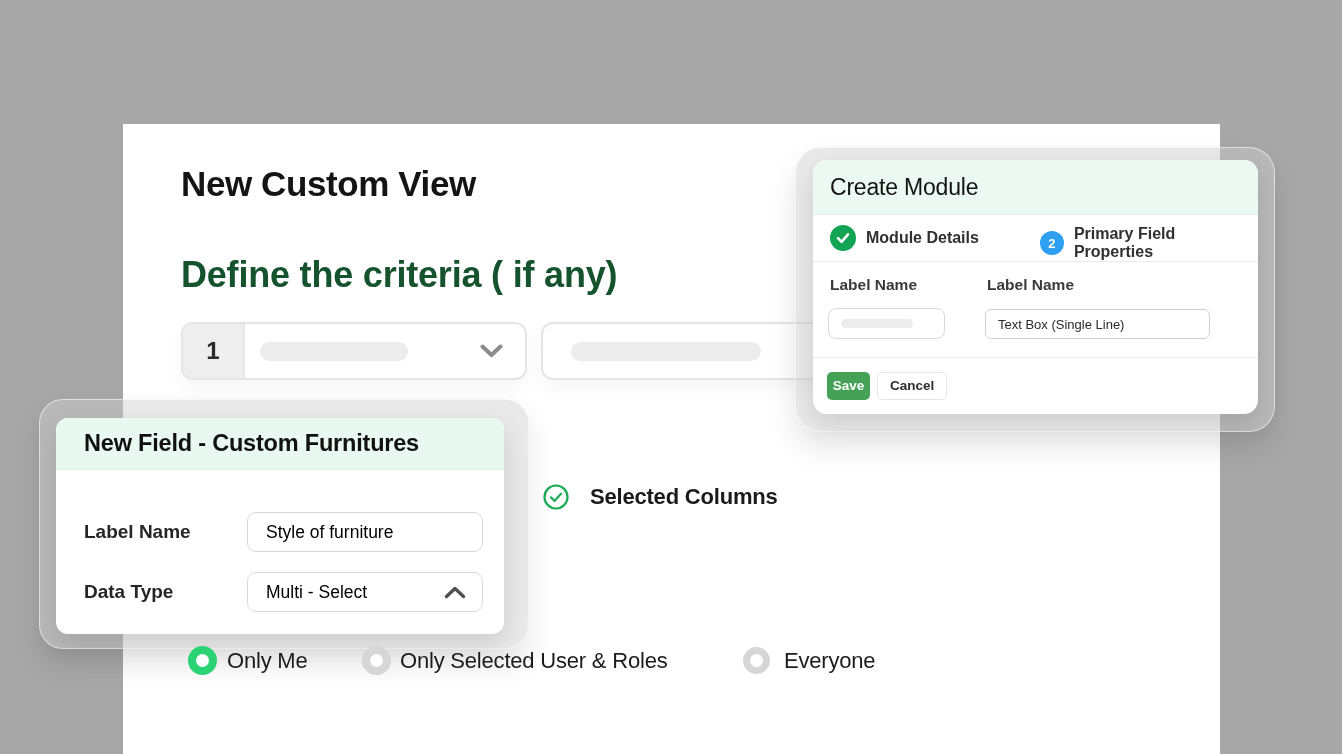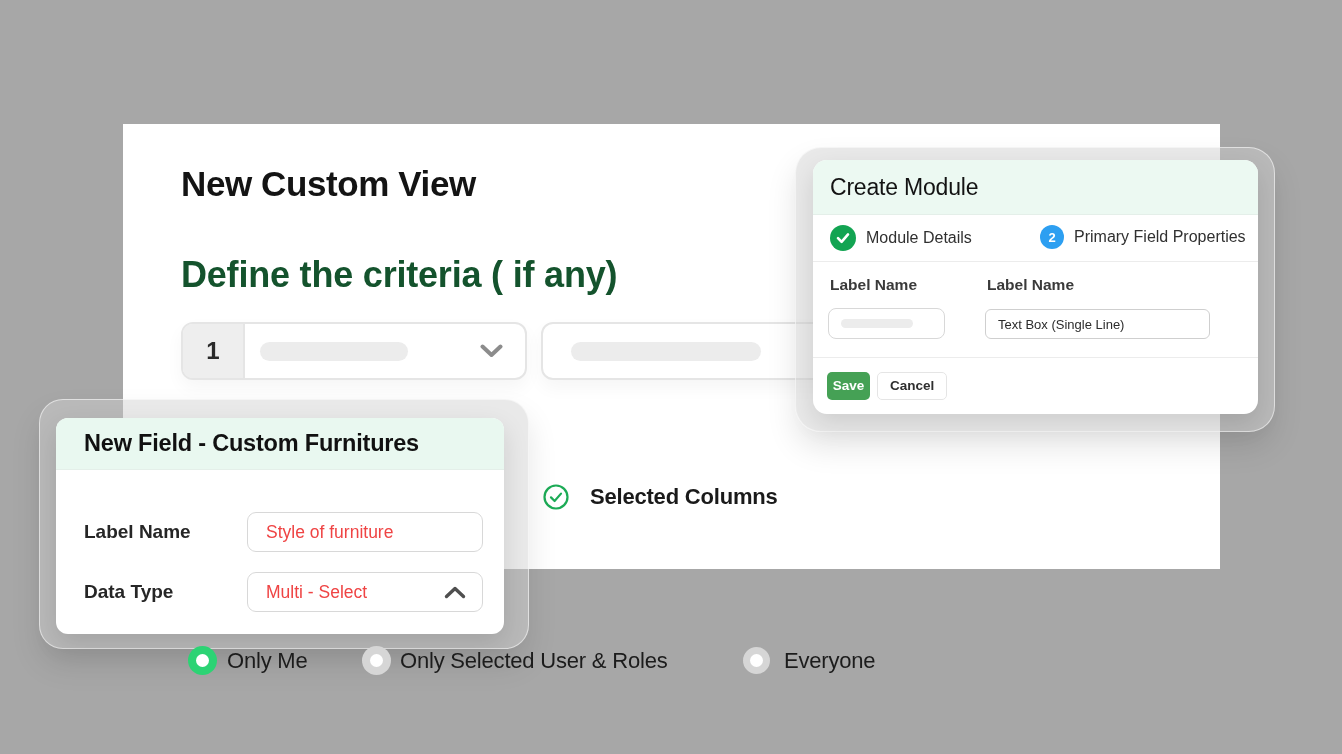--- a/index.html
+++ b/index.html
@@ -6,21 +6,21 @@
   html,body { width:1342px; height:754px; }
   body {
     background:#a7a7a7;
     font-family:"Liberation Sans", sans-serif;
     overflow:hidden;
     position:relative;
   }
   .abs { position:absolute; }
 
   
-  .main-panel { left:123px; top:124px; width:1097px; height:445px; background:#ffffff; }
+  .main-panel { left:123px; top:124px; width:1097px; height:630px; background:#ffffff; }
   .page-title { left:58px; top:40px; font-size:35px; font-weight:700; color:#141414; letter-spacing:-0.4px; }
   .criteria-heading { left:58px; top:130px; font-size:36px; font-weight:600; color:#14532d; letter-spacing:-0.2px; }
 
   .criteria-box {
     top:198px; width:346px; height:58px; background:#fff;
     border:2px solid #e5e5e5; border-radius:12px;
     display:flex; align-items:center;
     box-shadow:0 8px 18px rgba(0,0,0,0.04);
   }
   .criteria-box.box1 { left:58px; }
@@ -63,21 +63,21 @@
   .cm-header { height:55px; padding-left:17px; }
   .cm-title { font-size:23px; font-weight:400; color:#131313; letter-spacing:-0.2px; }
 
   .cm-steps { position:relative; height:47px; border-bottom:1px solid #ececec; }
   .step { position:absolute; display:flex; align-items:center; gap:10px; top:10px; }
   .step.s1 { left:17px; }
   .step.s2 { left:227px; }
   .step-circle { width:26px; height:26px; border-radius:50%; display:flex; align-items:center; justify-content:center; }
   .step-circle.done { background:#12a452; }
   .step-circle.num  { width:24px; height:24px; background:#2d9ff1; color:#fff; font-size:13px; font-weight:700; }
-  .step-label { font-size:16px; font-weight:400; color:#303030; }
+  .step-label { font-size:16px; font-weight:700; color:#303030; }
 
   .cm-fields { position:relative; height:96px; border-bottom:1px solid #ececec; }
   .cm-field-label { position:absolute; top:14px; font-size:15.5px; font-weight:600; color:#3a3a3a; }
   .cm-field-label.l1 { left:17px; }
   .cm-field-label.l2 { left:174px; }
   .cm-input { position:absolute; border:1px solid #d8d8d8; border-radius:8px; background:#fff; display:flex; align-items:center; }
   .cm-input.i1 { left:15px; top:46px; width:117px; height:31px; }
   .cm-input.i1 .pill { width:72px; height:9px; margin-left:12px; border-radius:5px; }
   .cm-input.i2 { left:172px; top:47px; width:225px; height:30px; border-radius:6px; border-color:#cfcfcf; }
   .cm-input.i2 .val { padding-left:12px; font-size:13px; color:#2b2b2b; }
@@ -89,21 +89,21 @@
 
   .nf-header { height:52px; padding-left:28px; background:#e9f8f0; }
   .nf-title { font-size:23.5px; font-weight:700; color:#111111; letter-spacing:-0.2px; }
   .nf-label { position:absolute; left:28px; font-size:19px; font-weight:600; color:#262626; }
   .nf-label.l1 { top:103px; }
   .nf-label.l2 { top:163px; }
   .nf-input { position:absolute; left:191px; width:236px; height:40px; border:1.5px solid #d8d8d8; border-radius:9px;
               display:flex; align-items:center; background:#fff; }
   .nf-input.i1 { top:94px; }
   .nf-input.i2 { top:154px; }
-  .nf-input .val { padding-left:18px; font-size:17.5px; color:#ef4444; }
+  .nf-input .val { padding-left:18px; font-size:17.5px; color:#000000; }
   .nf-input .chev-up { margin-left:auto; margin-right:16px; }
 </style>
 </head>
 <body>
 
 <div class="abs main-panel" data-name="new-custom-view-panel">
   <div class="abs page-title" data-name="page-title">New Custom View</div>
   <div class="abs criteria-heading" data-name="criteria-heading">Define the criteria ( if any)</div>
 
   <div class="abs criteria-box box1" data-name="criteria-row-1-field-dropdown">

